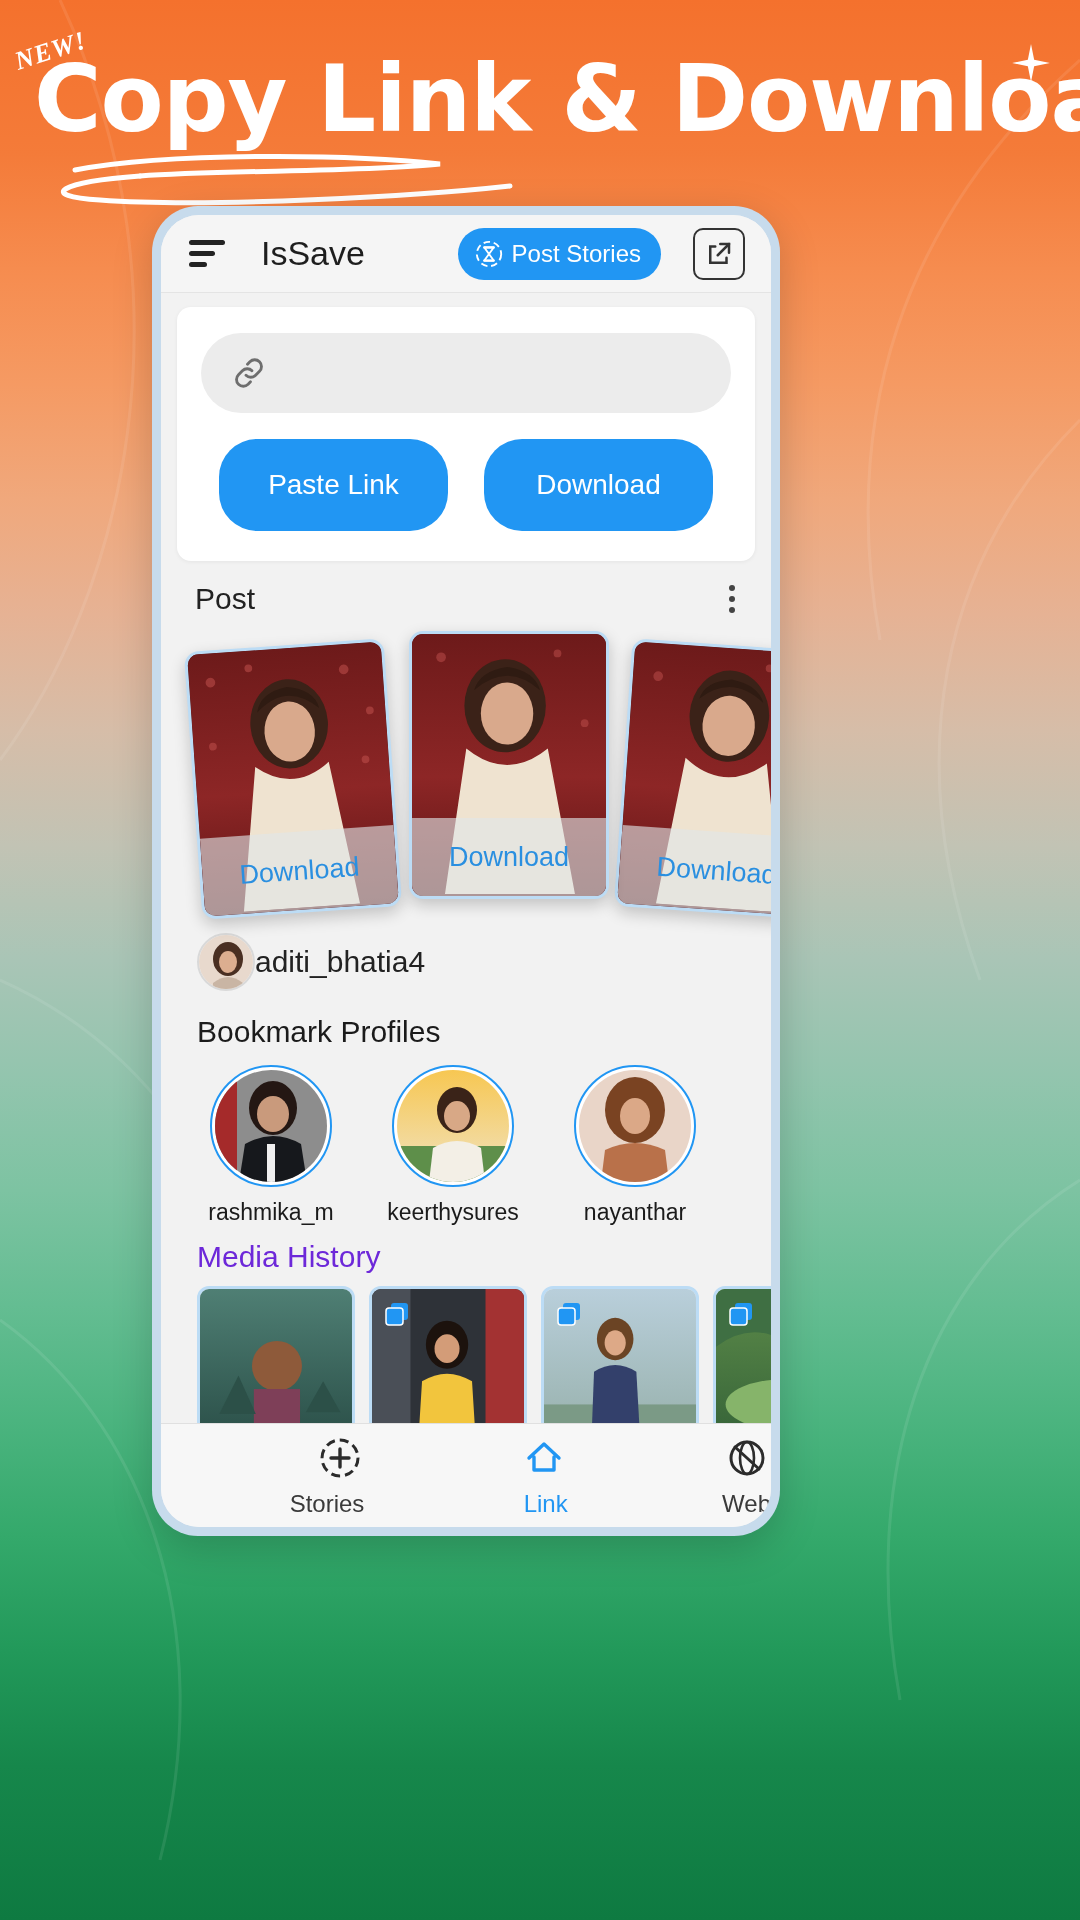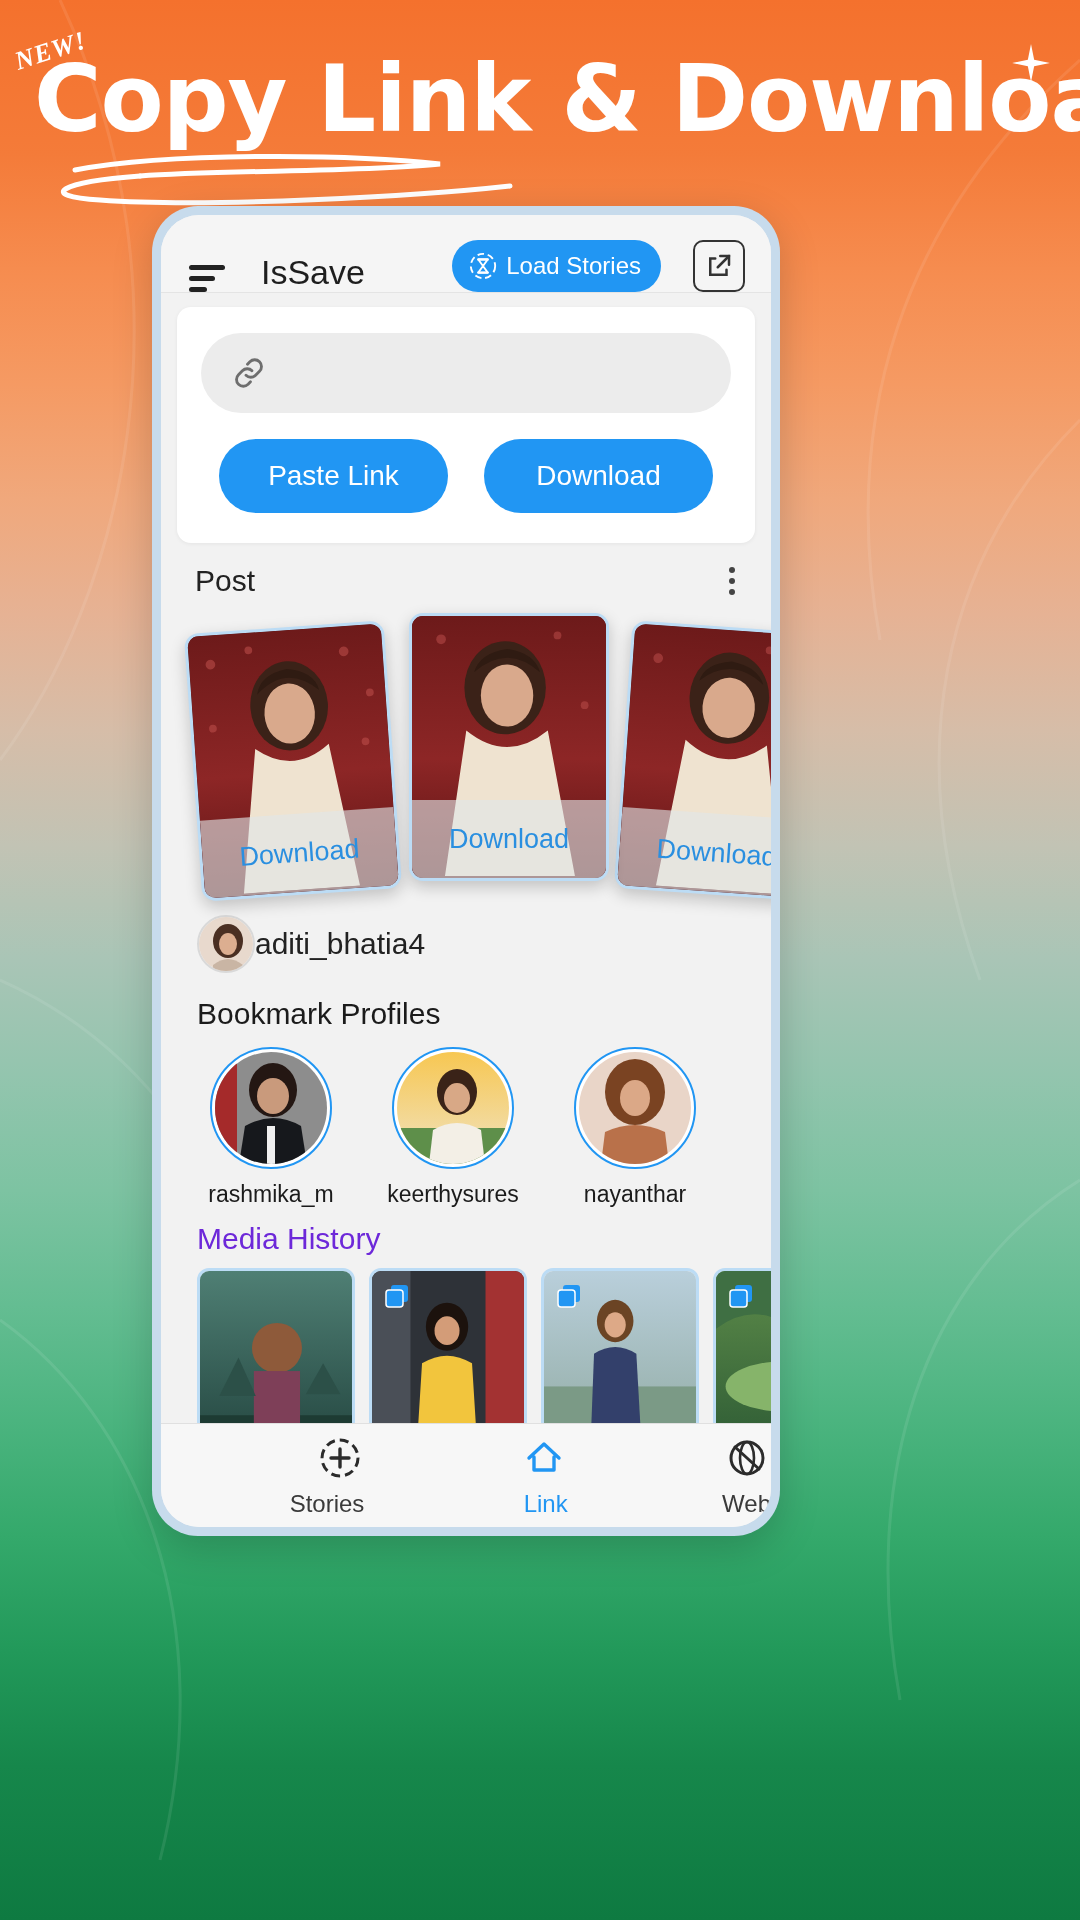--- a/index.html
+++ b/index.html
@@ -99,21 +99,21 @@
   .sig i:nth-child(4) { height: 19px; }
   .batt {
     width: 20px; height: 20px; border-radius: 50%;
     border: 3px solid #2b2b2b; border-right-color: transparent;
     transform: rotate(35deg);
   }
 
   
   .appbar {
     flex: 0 0 78px; background: #f5f5f5;
-    display: flex; align-items: flex-end; padding: 0 26px 0 28px;
+    display: flex; align-items: center; padding: 0 26px 0 28px;
     border-bottom: 1px solid #e4e4e4;
     gap: 18px;
   }
   .hamburger { width: 40px; display: flex; flex-direction: column; gap: 6px; cursor: pointer; }
   .hamburger b { display: block; height: 5px; background: #222; border-radius: 3px; }
   .hamburger b:nth-child(1) { width: 36px; }
   .hamburger b:nth-child(2) { width: 26px; }
   .hamburger b:nth-child(3) { width: 18px; }
   .app-title { font-size: 34px; color: #1e1e1e; font-weight: 400; margin-left: 14px; }
   .appbar-spacer { flex: 1; }
@@ -146,21 +146,21 @@
     display: flex; align-items: center; padding: 0 30px;
   }
   .chain-ic { width: 36px; height: 36px; flex: 0 0 36px; }
   .link-input input {
     border: 0; background: transparent; outline: none;
     flex: 1; font-size: 24px; color: #555; margin-left: 14px;
     font-family: "Liberation Sans", sans-serif;
   }
   .link-actions { display: flex; gap: 36px; margin-top: 26px; padding: 0 18px; }
   .pill-btn {
-    flex: 1; height: 74px; border-radius: 38px; border: 0;
+    flex: 1; height: 92px; border-radius: 38px; border: 0;
     background: #2196f3; color: #fff; font-size: 28px;
     cursor: pointer; font-family: "Liberation Sans", sans-serif;
   }
 
   
   .sec-row {
     display: flex; align-items: center; justify-content: space-between;
     padding: 18px 30px 8px 34px;
   }
   .sec-title { font-size: 30px; color: #222; }
@@ -278,21 +278,21 @@
           <b></b>
         </div>
       <div class="app-title">IsSave</div>
       <div class="appbar-spacer"></div>
       <div class="load-stories">
         <svg class="hourglass-ic" viewBox="0 0 32 32">
           <circle cx="16" cy="16" r="13" fill="none" stroke="#fff" stroke-width="2" stroke-dasharray="7 4"></circle>
           <path d="M11 9 H21 L16 16 L21 23 H11 L16 16 Z" fill="none" stroke="#fff" stroke-width="2" stroke-linejoin="round"></path>
           <path d="M11 9 H21 M11 23 H21" stroke="#fff" stroke-width="2.5" stroke-linecap="round"></path>
         </svg>
-        <span>Load Stories</span>
+        <span>Post Stories</span>
       </div>
       <div class="ext-btn">
         <svg width="30" height="30" viewBox="0 0 24 24">
           <path d="M13 4 H20 V11" fill="none" stroke="#333" stroke-width="2" stroke-linecap="round"></path>
           <path d="M20 4 L11 13" fill="none" stroke="#333" stroke-width="2" stroke-linecap="round"></path>
           <path d="M18 15 V19 H5 V6 H9" fill="none" stroke="#333" stroke-width="2" stroke-linecap="round"></path>
         </svg>
       </div>
     </div>
 

